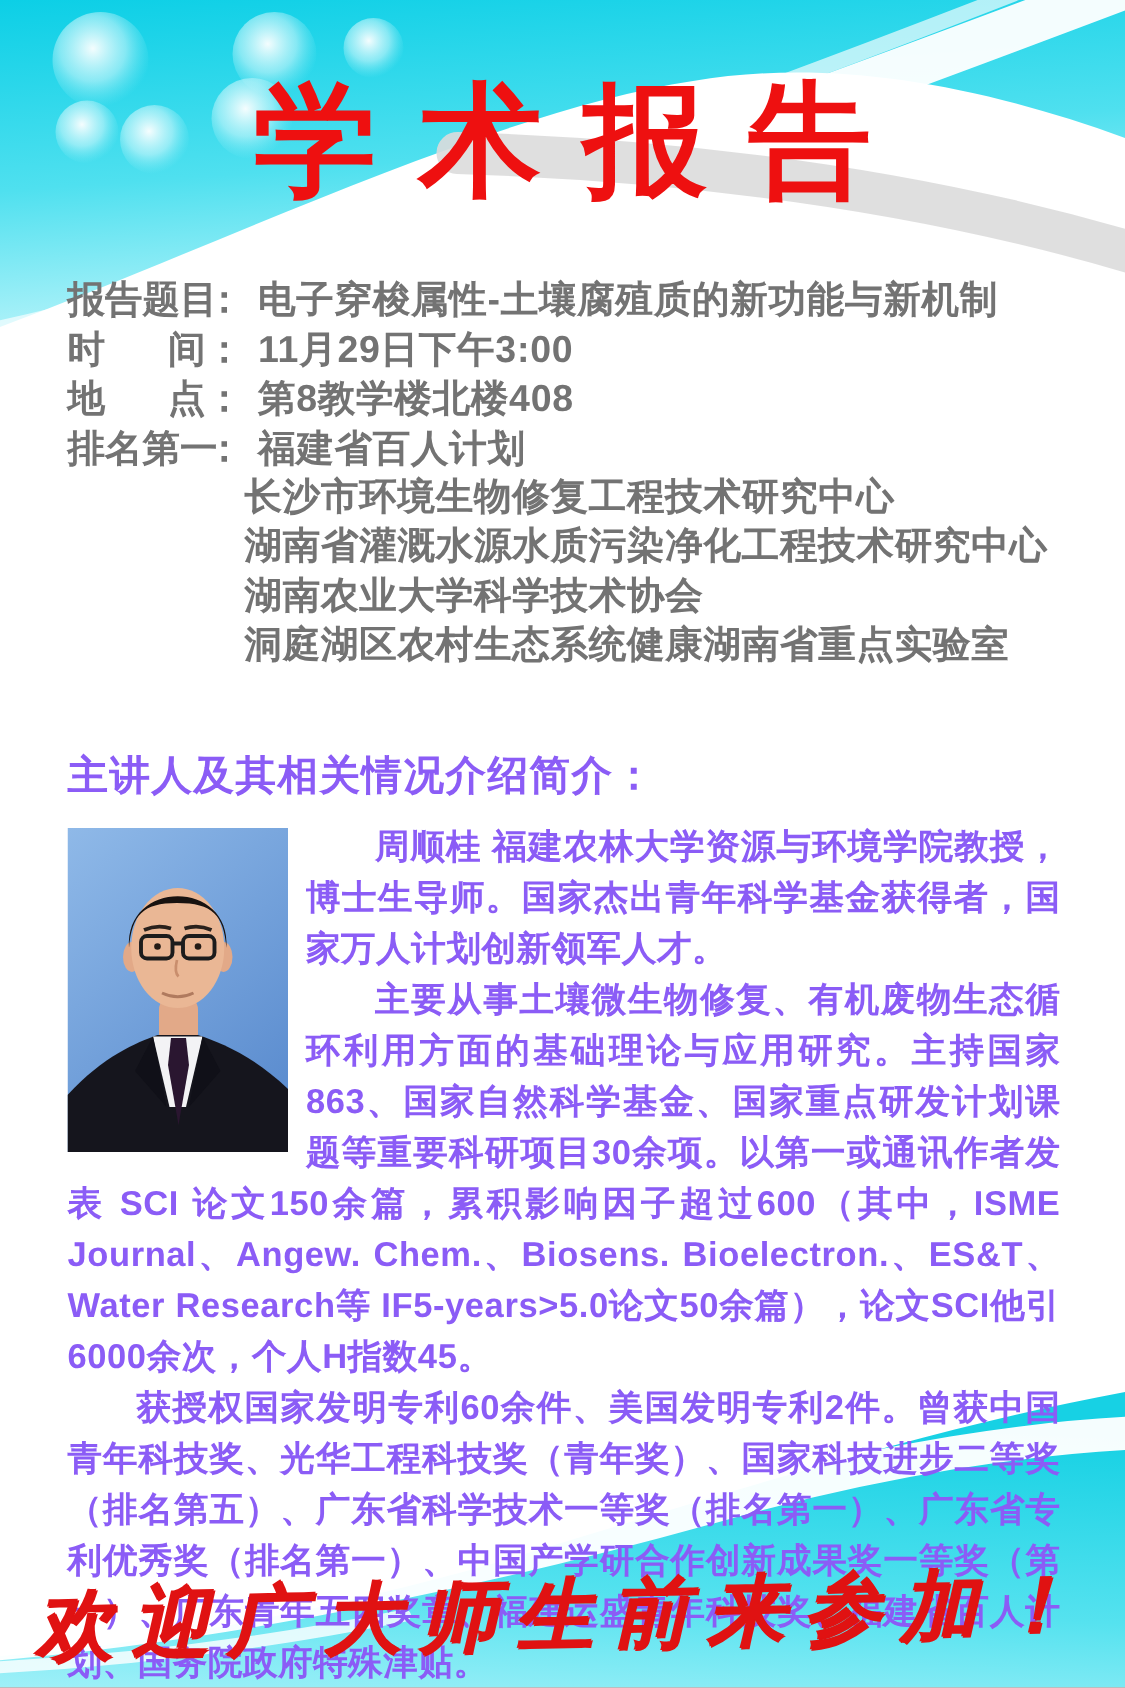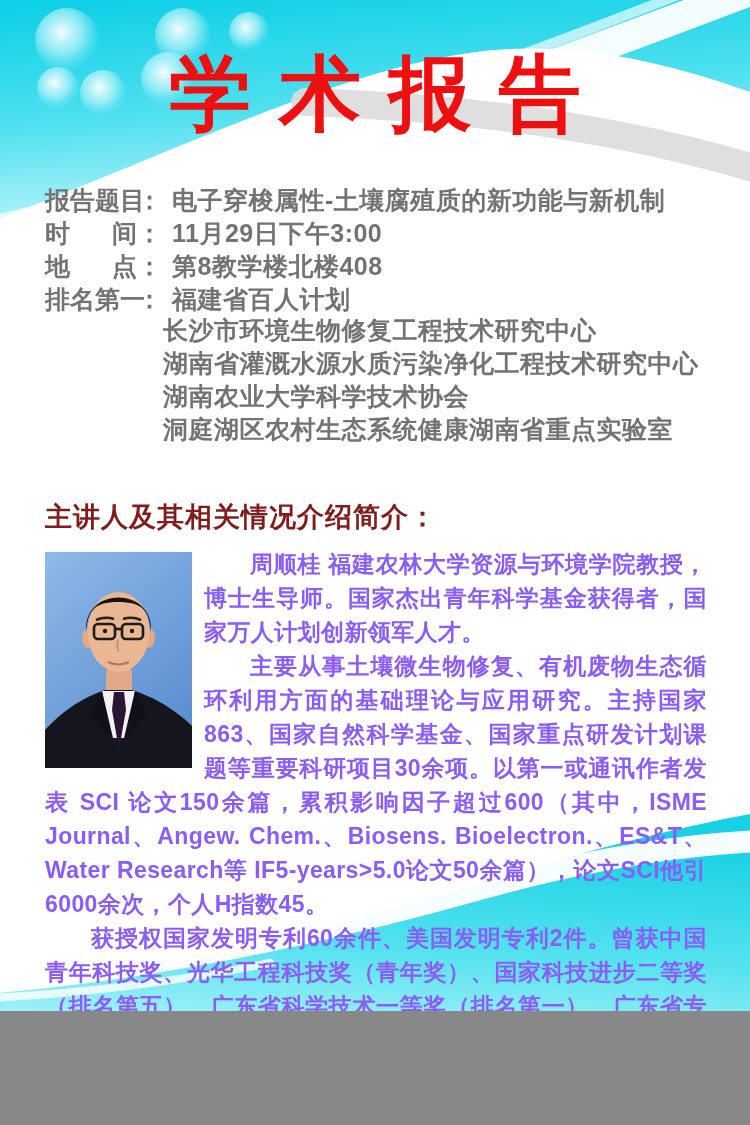--- a/index.html
+++ b/index.html
@@ -1,17 +1,17 @@
 <!DOCTYPE html>
 <html><head>
 <meta charset="utf-8">
 <style>
   html,body{margin:0;padding:0;background:#888;}
   .poster{
-    position:relative;width:750px;height:1011px;margin:0 auto;
+    position:relative;width:750px;height:1125px;margin:0 auto;
     background:#ffffff;overflow:hidden;
     font-family:"Liberation Sans","DejaVu Sans",sans-serif;
   }
   svg{display:block;}
   
   .header-svg{position:absolute;top:0;left:0;z-index:0;}
   .main-title{
     position:absolute;top:40px;left:0;width:750px;z-index:2;
     text-align:center;color:#ee1010;
     font-size:82px;font-weight:900;letter-spacing:0.34em;margin-left:14px;
@@ -26,21 +26,21 @@
   .info-row .lbl{
     display:inline-block;width:92px;
     text-align:justify;text-align-last:justify;vertical-align:top;
   }
   .info-row .colon{display:inline-block;vertical-align:top;}
   .info-row .val{display:inline-block;margin-left:10px;vertical-align:top;letter-spacing:0.5px;}
   .org-extra{padding-left:118px;letter-spacing:0.5px;font-family:Liberation Mono, monospace;}
   
   .section-title{
     position:absolute;top:499px;left:45px;z-index:2;
-    color:#7f1d1d;font-size:27px;font-weight:900;letter-spacing:1px;
+    color:#8b5cf6;font-size:27px;font-weight:900;letter-spacing:1px;
   }
   
   .bio{
     position:absolute;top:547px;left:45px;width:662px;z-index:2;
     color:#8b5cf6;font-size:23px;font-weight:800;line-height:34px;
     text-align:justify;letter-spacing:0.4px;
   }
   .bio p{margin:0;text-indent:2em;}
   .speaker-photo{
     float:left;width:147px;height:216px;margin:5px 12px 3px 0;

